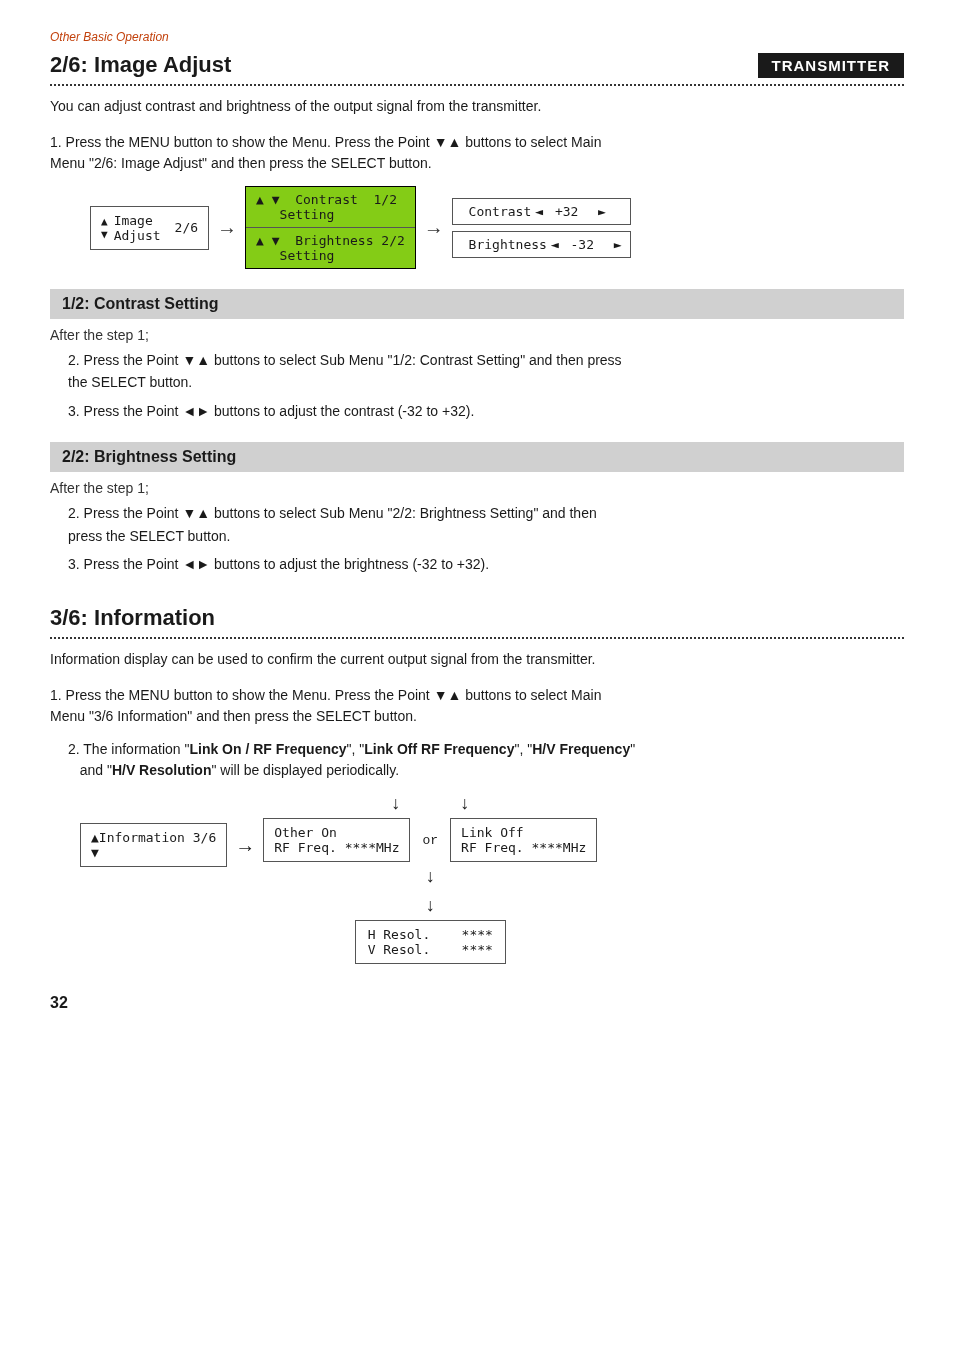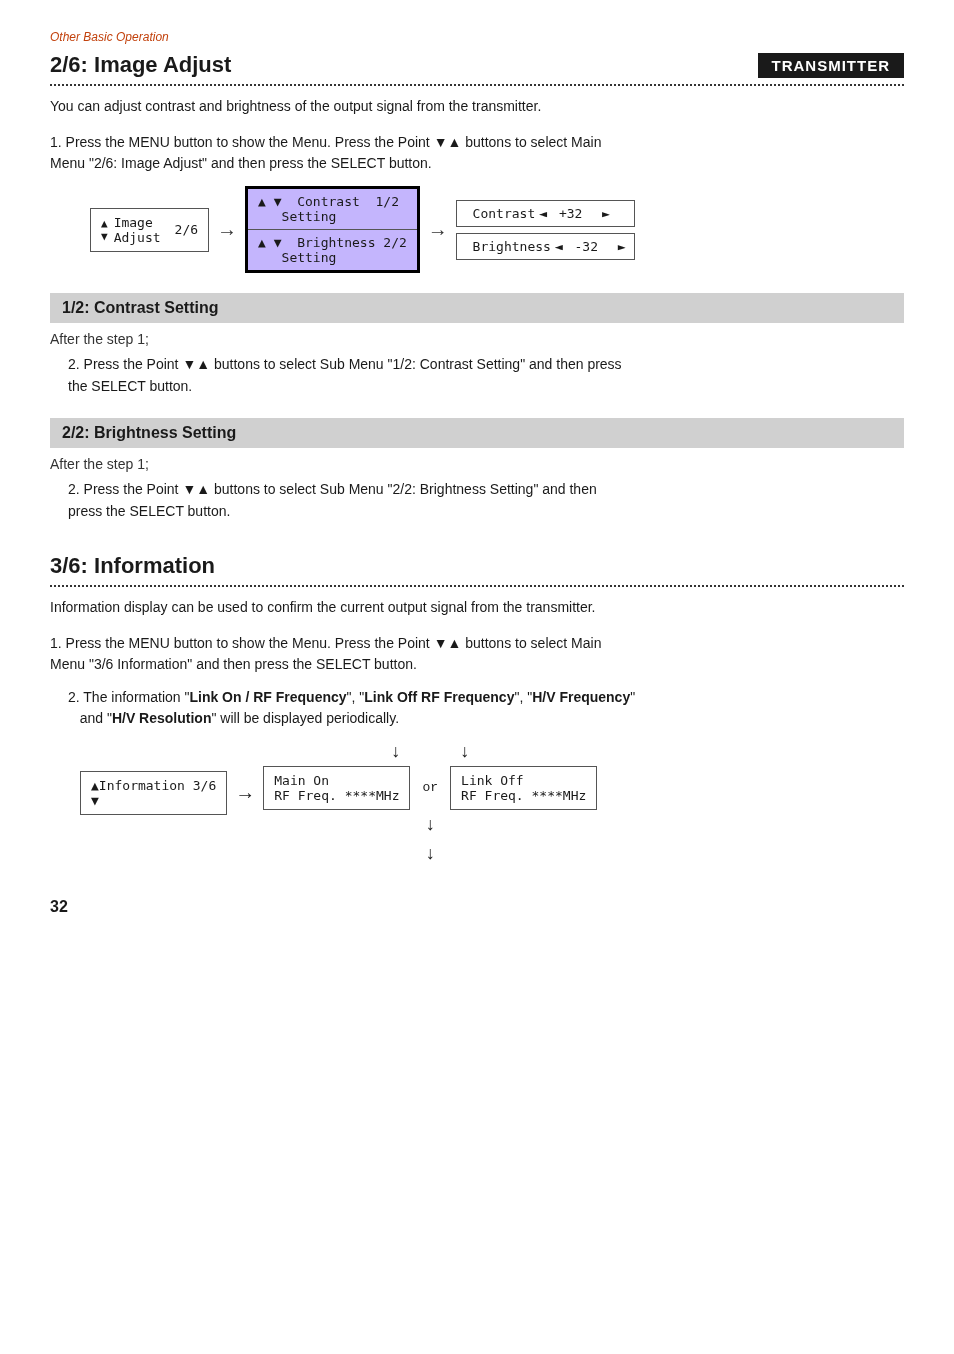--- a/index.html
+++ b/index.html
@@ -84,24 +84,24 @@
     }
 
     .arrows-col {
       display: flex;
       flex-direction: column;
       align-items: center;
       font-size: 11px;
     }
 
     .sub-menu-box {
-      border: 3px solid #000000;
-      font-family: monospace;
-      font-size: 13px;
-      background: #c4b5fd;
+      border: 1px solid #000000;
+      font-family: monospace;
+      font-size: 13px;
+      background: #84cc16;
     }
 
     .sub-menu-row {
       padding: 5px 10px;
       border-bottom: 1px solid #555;
     }
 
     .sub-menu-row:last-child {
       border-bottom: none;
     }
@@ -284,27 +284,29 @@
       </div>
     </div>
   </div>
 </div>
 
 <div class="subsection-header">1/2: Contrast Setting</div>
 <div class="after-step">After the step 1;</div>
 <ul class="step-list">
   <li style="white-space: pre-line;">2. Press the Point ▼▲ buttons to select Sub Menu "1/2: Contrast Setting" and then press
    the SELECT button.</li>
+  <li>3. Press the Point ◄► buttons to adjust the contrast (-32  to +32).</li>
 </ul>
 
 <div class="subsection-header">2/2: Brightness Setting</div>
 <div class="after-step">After the step 1;</div>
 <ul class="step-list">
   <li style="white-space: pre-line;">2. Press the Point ▼▲ buttons to select Sub Menu "2/2: Brightness Setting" and then
    press the SELECT button.</li>
+  <li>3. Press the Point ◄► buttons to adjust the brightness (-32  to +32).</li>
 </ul>
 
 <div class="section-3-title">3/6: Information</div>
 <hr class="dotted-line">
 
 <div class="section-desc">Information display can be used to confirm the current output signal from the transmitter.</div>
 
 <div class="step-text" style="white-space: pre-line; margin-top:10px;">1. Press the MENU button to show the Menu. Press the Point ▼▲ buttons to select Main
    Menu "3/6 Information"  and then press the SELECT button.</div>
 
@@ -335,32 +337,44 @@
         <div style="display:flex; flex-direction:column; align-items:center;">
           <div style="font-size:18px;">↓</div>
         </div>
         <div style="display:flex; flex-direction:column; align-items:center;">
           <div style="font-size:18px;">↓</div>
         </div>
       </div>
 
       <div style="display:flex; align-items:center; gap:8px;">
         <div class="freq-box">
-          <div>Main On</div>
+          <div>Other On</div>
           <div>RF Freq. ****MHz</div>
         </div>
         <div class="or-text">or</div>
         <div class="freq-box">
           <div>Link Off</div>
           <div>RF Freq. ****MHz</div>
         </div>
       </div>
 
       <div style="font-size:18px; margin: 4px 0;">↓</div>
 
 
       <div style="font-size:18px; margin: 4px 0;">↓</div>
 
+      <div class="freq-detail-box">
+        <div>
+          <span>H Resol.</span>
+          &nbsp;&nbsp;
+          <span>****</span>
+        </div>
+        <div>
+          <span>V Resol.</span>
+          &nbsp;&nbsp;
+          <span>****</span>
+        </div>
+      </div>
     </div>
   </div>
 </div>
 
 <div class="page-number">32</div>
 
 </body></html>

